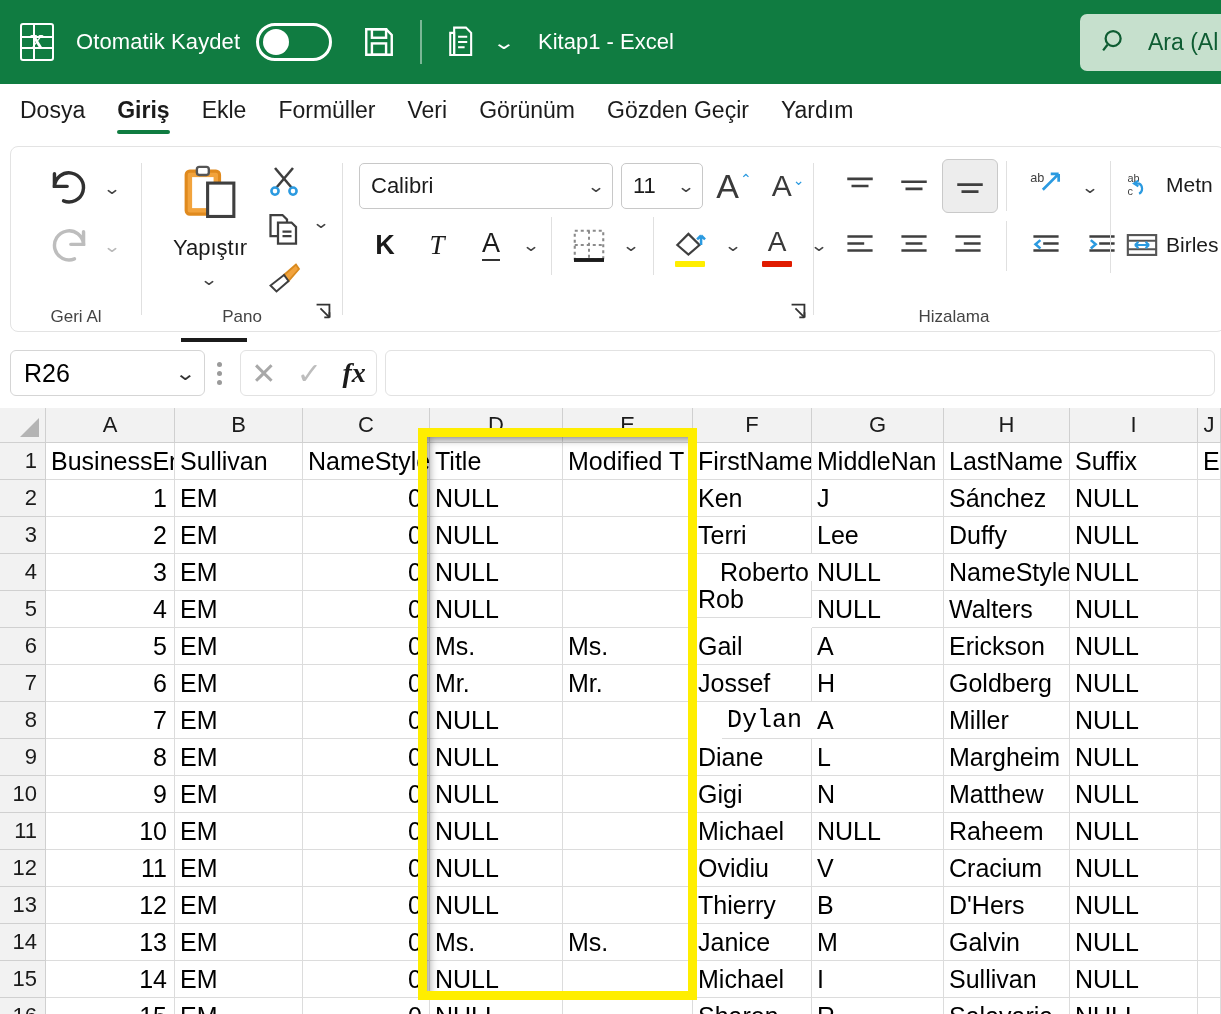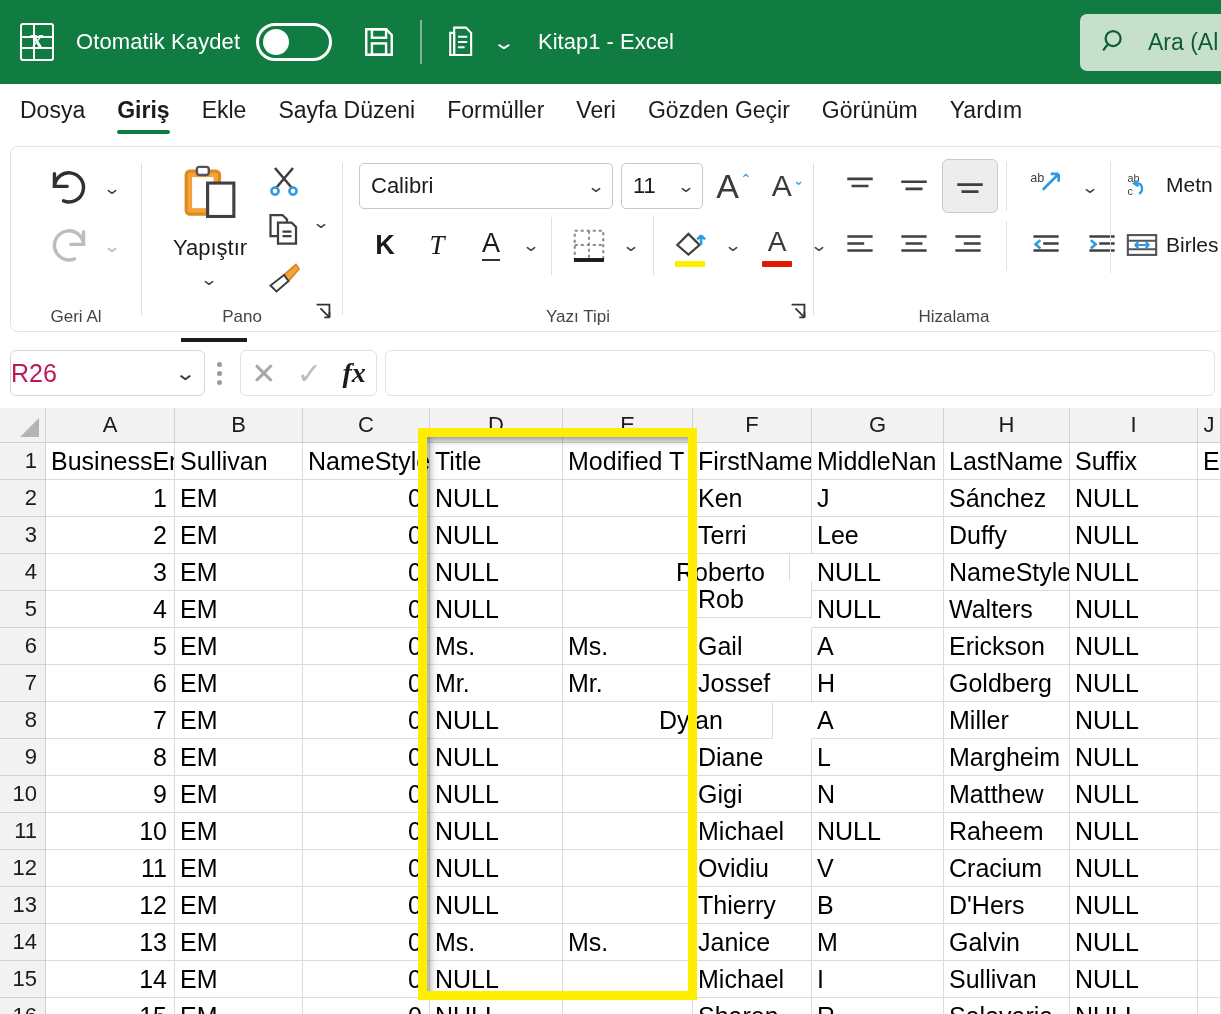--- a/index.html
+++ b/index.html
@@ -197,21 +197,21 @@
     background: #ffffff;
   }
   .namebox {
     position: absolute; left: 10px; top: 12px;
     width: 195px; height: 46px;
     background: #ffffff; border: 1px solid #d5d5d5;
     border-radius: 6px;
     display: flex; align-items: center;
   }
   .namebox-text {
-    font-size: 25px; color: #be185d; 
+    font-size: 25px; color: #000000; margin-left: 13px;
   }
   .namebox-chev {
     position: absolute; right: 10px; font-size: 20px;
     color: #333; transform: scaleX(1.3);
   }
   .namebox::before {
     content: ""; position: absolute;
     left: 88%; top: -13px; width: 66px; height: 4px;
     background: #1b1b1b;
   }
@@ -355,41 +355,36 @@
         <span>Giriş</span>
       </div>
     </div>
   <div class="tab-wrap">
       <div class="tab">
         <span>Ekle</span>
       </div>
     </div>
   <div class="tab-wrap">
       <div class="tab">
-        <span>Sayfa Düzeni</span>
-      </div>
-    </div>
-  <div class="tab-wrap">
-      <div class="tab">
         <span>Formüller</span>
       </div>
     </div>
   <div class="tab-wrap">
       <div class="tab">
         <span>Veri</span>
       </div>
     </div>
   <div class="tab-wrap">
       <div class="tab">
-        <span>Gözden Geçir</span>
+        <span>Görünüm</span>
       </div>
     </div>
   <div class="tab-wrap">
       <div class="tab">
-        <span>Görünüm</span>
+        <span>Gözden Geçir</span>
       </div>
     </div>
   <div class="tab-wrap">
       <div class="tab">
         <span>Yardım</span>
       </div>
     </div>
 </div>
 
 <div class="ribbon">
@@ -519,21 +514,20 @@
       <div class="icon-btn" style="left:376px; top:84px; width:28px; height:28px;">
           <span class="chev">⌄</span>
         </div>
       <div class="fmt-btn" style="left:410px; top:72px; width:48px; height:52px;">
         <span style="font-size:28px; color:#3a3a3a; margin-top:-6px;">A</span>
         <div class="under-bar" style="background:#e01b00; width:30px;"></div>
       </div>
       <div class="icon-btn" style="left:462px; top:84px; width:28px; height:28px;">
           <span class="chev">⌄</span>
         </div>
-      <div class="rgroup-label">Yazı Tipi</div>
       <div class="dialog-launcher" style="right:6px;">
         <svg width="18" height="18" viewBox="0 0 14 14" fill="none" stroke="#333" stroke-width="1.4">
           <path d="M2 2h10v10"></path>
             <path d="M12 12 L5 5"></path>
             <path d="M12 12 L12 8 M12 12 L8 12"></path>
         </svg>
       </div>
     </div>
     <div class="vsep" style="left:802px;"></div>
 
@@ -696,21 +690,21 @@
       <div class="cell" style="left:693px; top:109px; width:119px; height:37px;">Terri</div>
       <div class="cell" style="left:812px; top:109px; width:132px; height:37px;">Lee</div>
       <div class="cell" style="left:944px; top:109px; width:126px; height:37px;">Duffy</div>
       <div class="cell" style="left:1070px; top:109px; width:128px; height:37px;">NULL</div>
       <div class="cell" style="left:1198px; top:109px; width:23px; height:37px;"></div>
       <div class="cell num" style="left:46px; top:146px; width:129px; height:37px;">3</div>
       <div class="cell" style="left:175px; top:146px; width:128px; height:37px;">EM</div>
       <div class="cell num" style="left:303px; top:146px; width:127px; height:37px;">0</div>
       <div class="cell" style="left:430px; top:146px; width:133px; height:37px;">NULL</div>
       <div class="cell" style="left:563px; top:146px; width:130px; height:37px;"></div>
-      <div class="cell" style="left:671px; top:146px; width:119px; height:37px;">Roberto</div>
+      <div class="cell" style="left:715px; top:146px; width:119px; height:37px;">Roberto</div>
       <div class="cell" style="left:812px; top:146px; width:132px; height:37px;">NULL</div>
       <div class="cell" style="left:944px; top:146px; width:126px; height:37px;">NameStyle</div>
       <div class="cell" style="left:1070px; top:146px; width:128px; height:37px;">NULL</div>
       <div class="cell" style="left:1198px; top:146px; width:23px; height:37px;"></div>
       <div class="cell num" style="left:46px; top:183px; width:129px; height:37px;">4</div>
       <div class="cell" style="left:175px; top:183px; width:128px; height:37px;">EM</div>
       <div class="cell num" style="left:303px; top:183px; width:127px; height:37px;">0</div>
       <div class="cell" style="left:430px; top:183px; width:133px; height:37px;">NULL</div>
       <div class="cell" style="left:563px; top:183px; width:130px; height:37px;"></div>
       <div class="cell" style="left:693px; top:173px; width:119px; height:37px;">Rob</div>
@@ -736,21 +730,21 @@
       <div class="cell" style="left:693px; top:257px; width:119px; height:37px;">Jossef</div>
       <div class="cell" style="left:812px; top:257px; width:132px; height:37px;">H</div>
       <div class="cell" style="left:944px; top:257px; width:126px; height:37px;">Goldberg</div>
       <div class="cell" style="left:1070px; top:257px; width:128px; height:37px;">NULL</div>
       <div class="cell" style="left:1198px; top:257px; width:23px; height:37px;"></div>
       <div class="cell num" style="left:46px; top:294px; width:129px; height:37px;">7</div>
       <div class="cell" style="left:175px; top:294px; width:128px; height:37px;">EM</div>
       <div class="cell num" style="left:303px; top:294px; width:127px; height:37px;">0</div>
       <div class="cell" style="left:430px; top:294px; width:133px; height:37px;">NULL</div>
       <div class="cell" style="left:563px; top:294px; width:130px; height:37px;"></div>
-      <div class="cell" style="left:654px; top:294px; width:119px; height:37px;">Dylan</div>
+      <div class="cell" style="left:722px; top:294px; width:119px; height:37px;font-family:Liberation Mono, monospace;">Dylan</div>
       <div class="cell" style="left:812px; top:294px; width:132px; height:37px;">A</div>
       <div class="cell" style="left:944px; top:294px; width:126px; height:37px;">Miller</div>
       <div class="cell" style="left:1070px; top:294px; width:128px; height:37px;">NULL</div>
       <div class="cell" style="left:1198px; top:294px; width:23px; height:37px;"></div>
       <div class="cell num" style="left:46px; top:331px; width:129px; height:37px;">8</div>
       <div class="cell" style="left:175px; top:331px; width:128px; height:37px;">EM</div>
       <div class="cell num" style="left:303px; top:331px; width:127px; height:37px;">0</div>
       <div class="cell" style="left:430px; top:331px; width:133px; height:37px;">NULL</div>
       <div class="cell" style="left:563px; top:331px; width:130px; height:37px;"></div>
       <div class="cell" style="left:693px; top:331px; width:119px; height:37px;">Diane</div>

